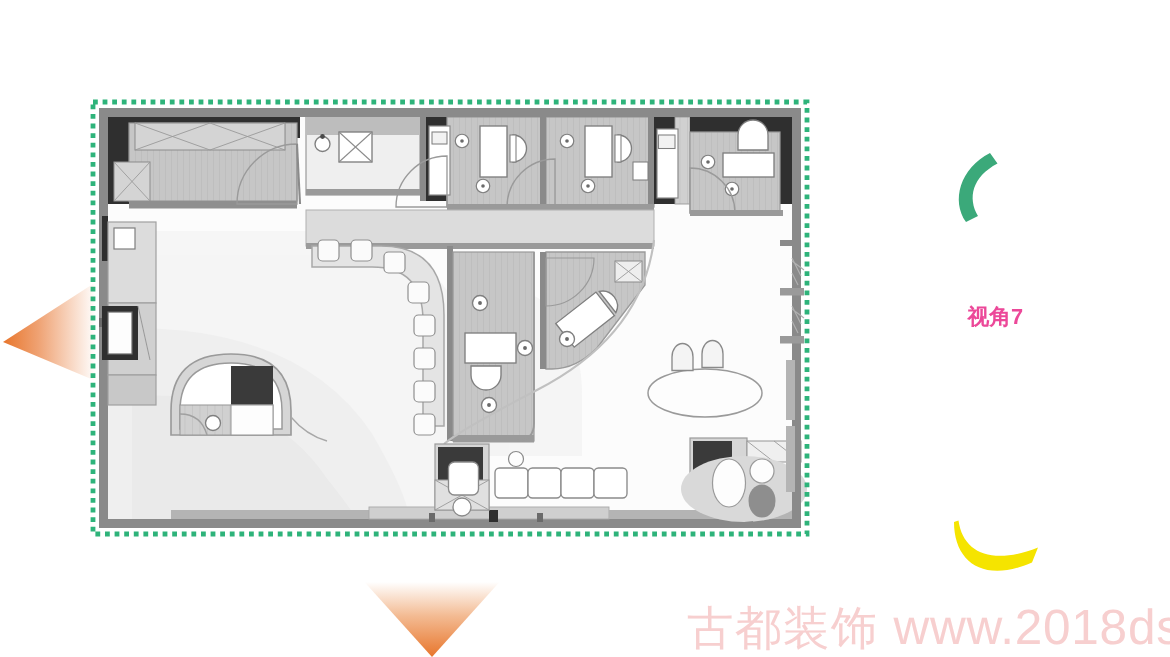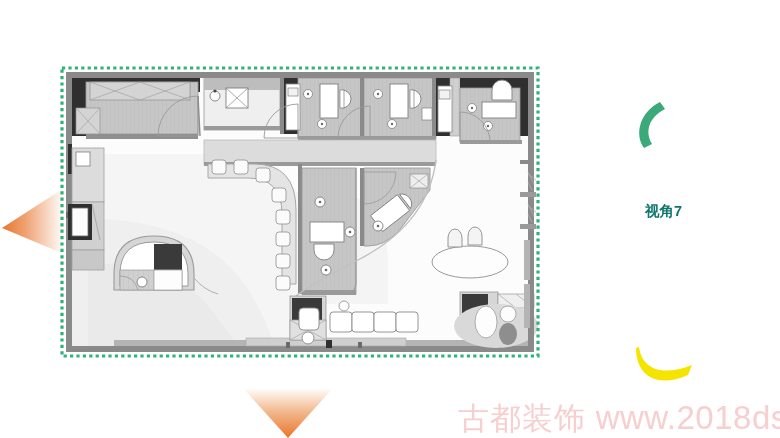--- a/index.html
+++ b/index.html
@@ -32,21 +32,21 @@
   
   .arc-green { position: absolute; left: 628px; top: 100px; width: 44px; height: 50px; }
   .arc-yellow { position: absolute; left: 636px; top: 345px; width: 60px; height: 36px; }
 
   
   .viewpoint-label {
     position: absolute;
     left: 645px; top: 202px;
     font-size: 14.5px;
     font-weight: bold;
-    color: #0f766e;
+    color: #ec4899;
     letter-spacing: 0px;
     white-space: nowrap;
   }
 
   
   .watermark {
     position: absolute;
     left: 458px; top: 398px;
     font-size: 33px;
     color: #f7cfcf;

